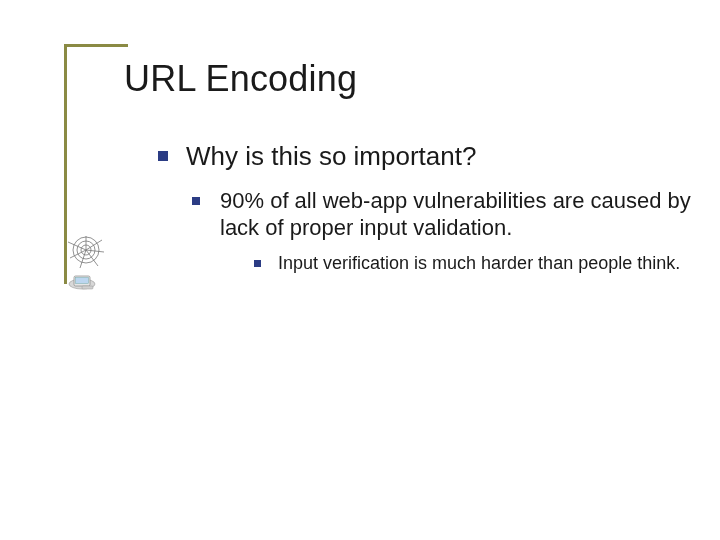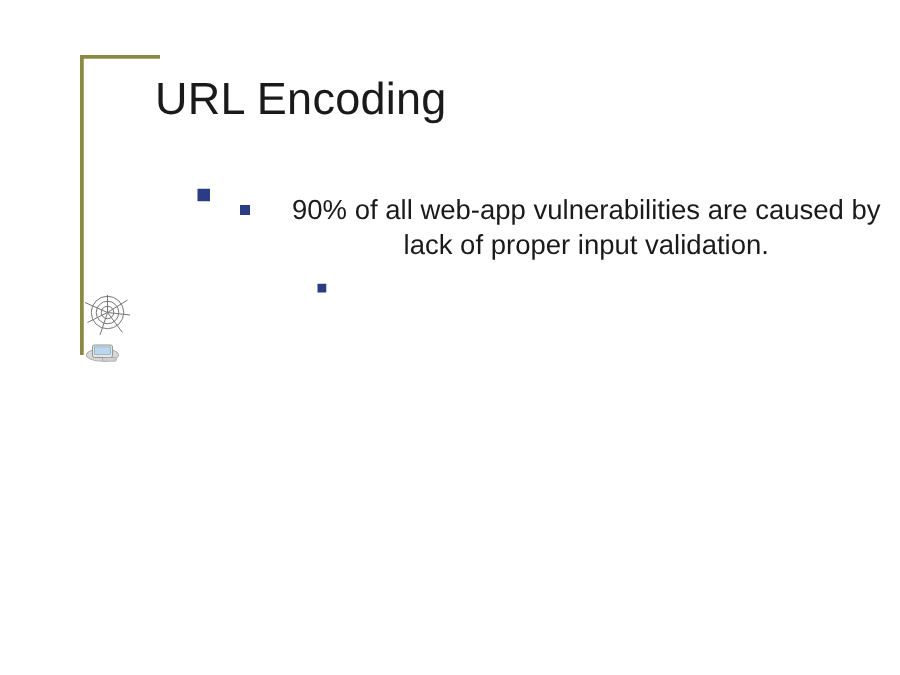--- a/index.html
+++ b/index.html
@@ -59,21 +59,20 @@
   .lvl1 {
     font-size: 26px;
     padding-left: 28px;
     margin-bottom: 14px;
   }
   .lvl2 {
     font-size: 22px;
     padding-left: 28px;
     margin-left: 34px;
     margin-bottom: 6px;
-    text-align: center;
   }
   .lvl3 {
     font-size: 18px;
     padding-left: 24px;
     margin-left: 96px;
     margin-top: 10px;
   }
   .bullet {
     position: absolute;
     left: 0;
@@ -123,27 +122,29 @@
         <rect x="7.5" y="41.5" width="13" height="6" fill="#bcd6f0" stroke="#7aa" stroke-width="0.5"></rect>
         <rect x="14" y="50" width="11" height="3" rx="1" fill="#d0d0d0" stroke="#999" stroke-width="0.5"></rect>
       </g>
     </svg>
   </div>
 
   <div class="content">
 
     <div class="lvl1">
       <span class="bullet"></span>
+      <span>Why is this so important?</span>
     </div>
 
     <div class="lvl2">
       <span class="bullet"></span>
       <span>90% of all web-app vulnerabilities are caused by lack of proper input validation.</span>
     </div>
 
 
     <div class="lvl3">
       <span class="bullet"></span>
+      <span>Input verification is much harder than people think.</span>
     </div>
 
   </div>
 
 </div>
 
 </body></html>

